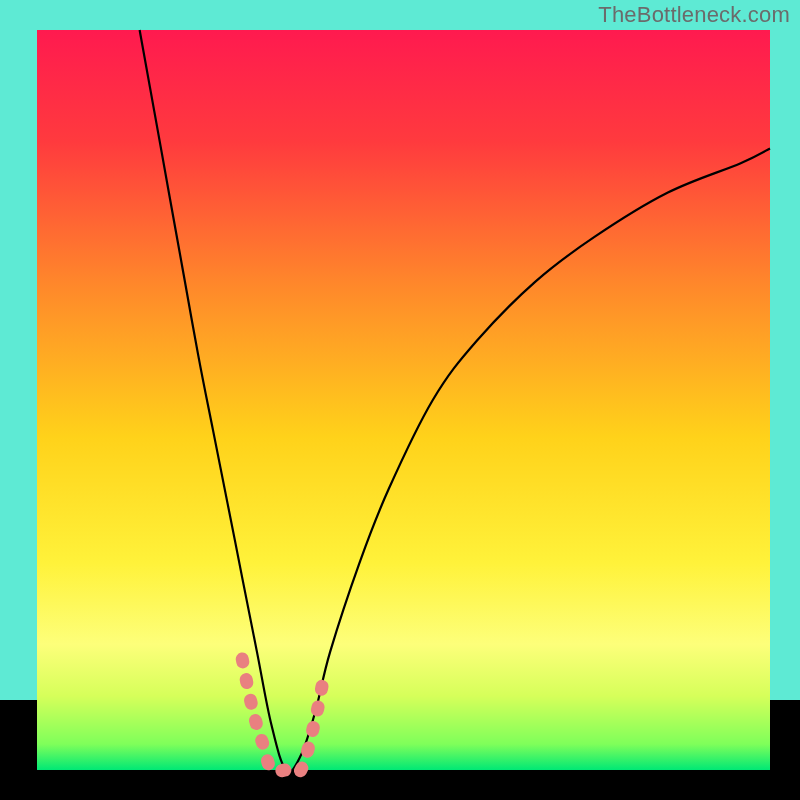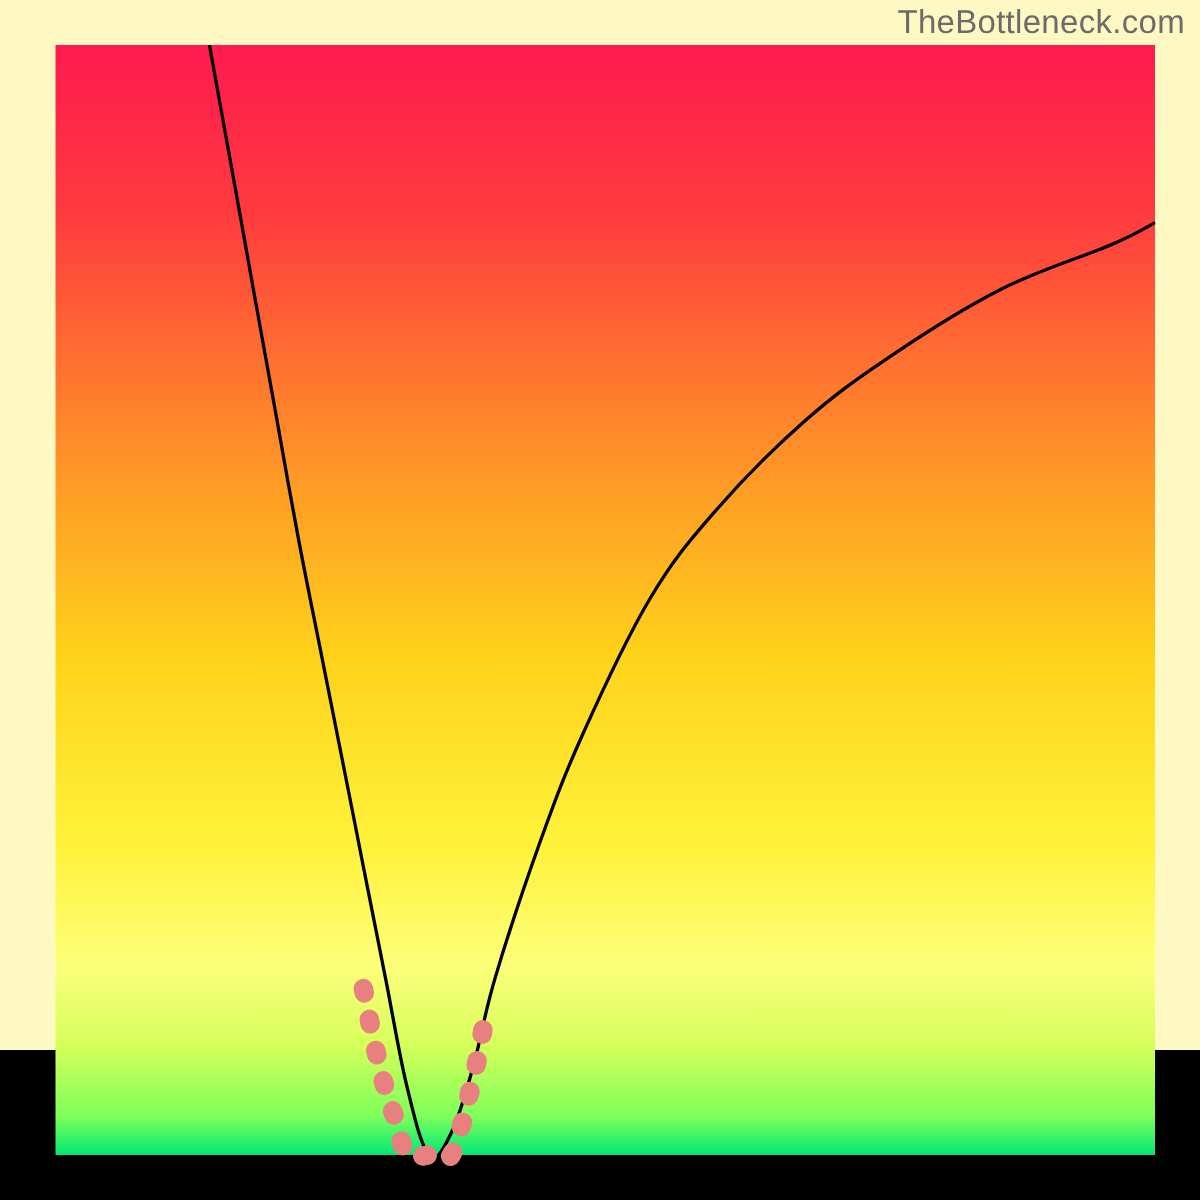--- a/index.html
+++ b/index.html
@@ -8,21 +8,21 @@
     width: 800px;
     height: 800px;
     overflow: hidden;
     background: #000;
     font-family: Arial, Helvetica, sans-serif;
   }
   .frame {
     position: relative;
     width: 800px;
     height: 700px;
-    background: #fef9c3;
+    background: #5eead4;
   }
   .watermark {
     position: absolute;
     top: 2px;
     right: 10px;
     color: #6b6b6b;
     font-size: 22px;
     font-weight: 400;
     letter-spacing: 0.2px;
     z-index: 50;

